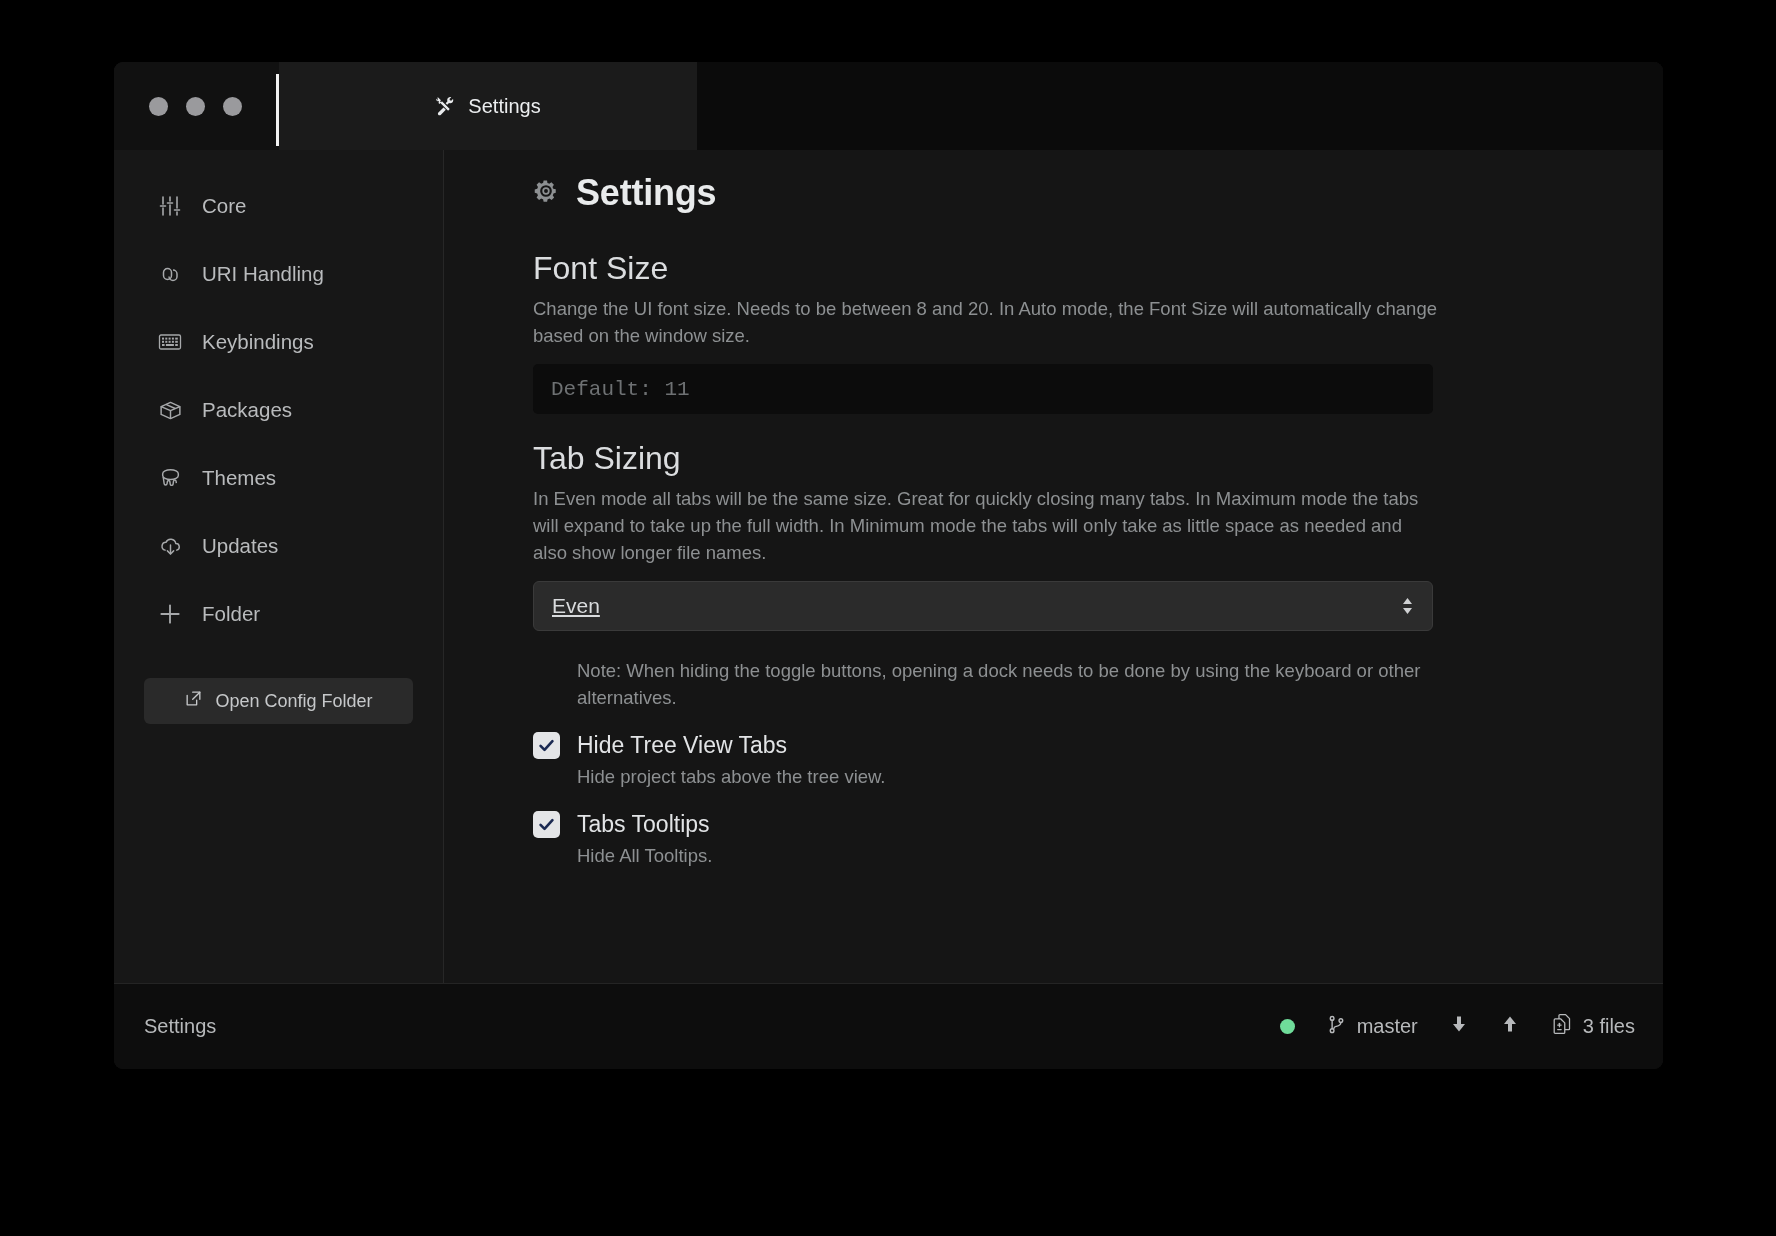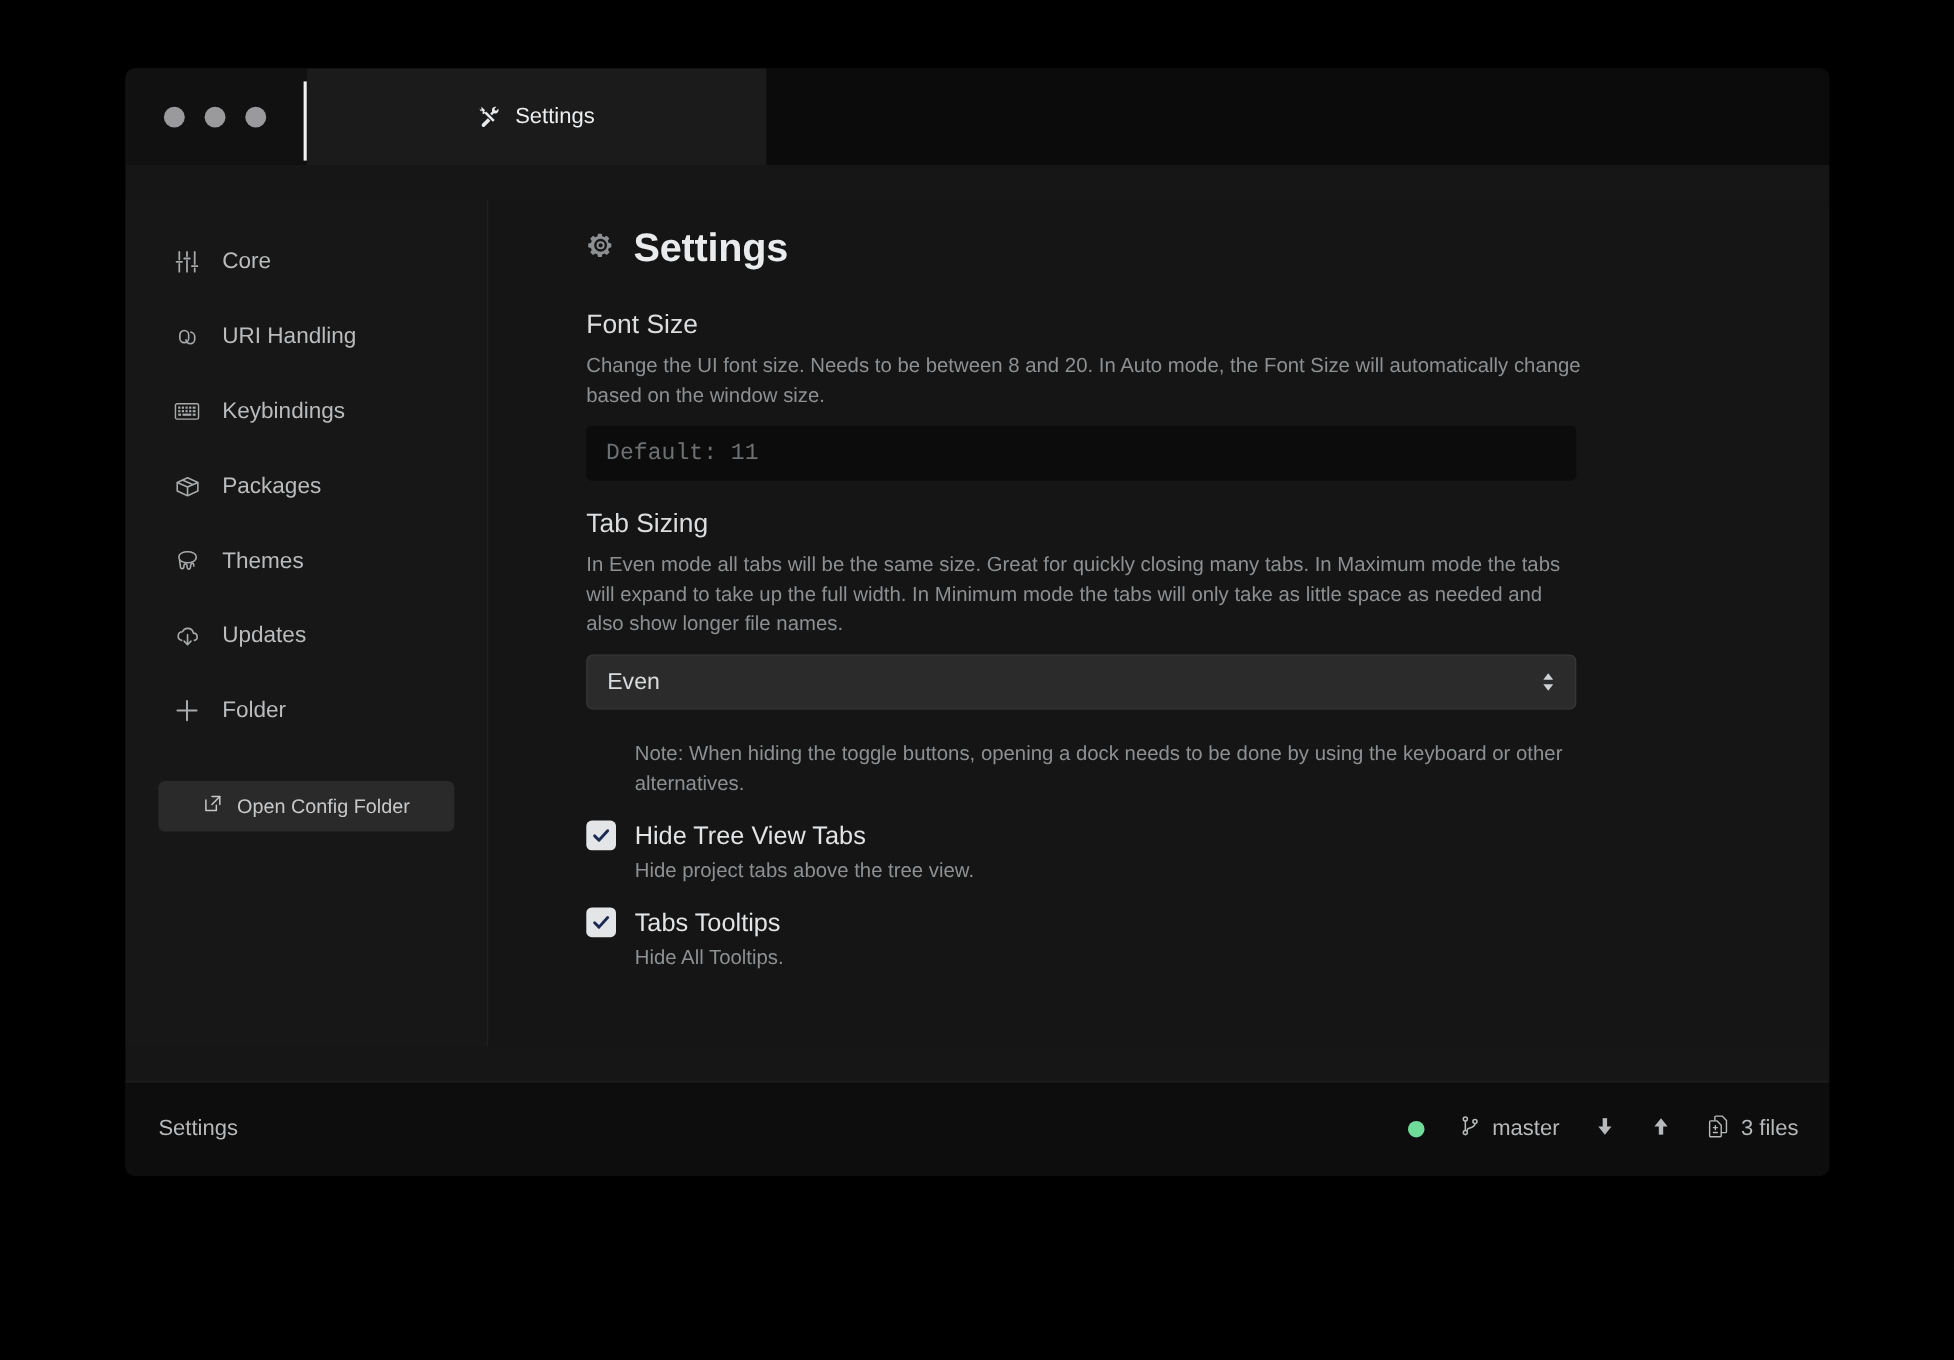--- a/index.html
+++ b/index.html
@@ -13,21 +13,20 @@
   
   #app-window {
     position: absolute;
     left: 114px; top: 62px;
     width: 1549px; height: 1007px;
     background: #161616;
     border-radius: 9px;
     overflow: hidden;
     display: flex;
     flex-direction: column;
-    gap: 32px;
   }
 
   
   #title-bar {
     height: 88px;
     background: #111111;
     display: flex;
     align-items: stretch;
     flex: 0 0 auto;
     position: relative;
@@ -132,21 +131,21 @@
     gap: 17px;
     margin-bottom: 36px;
   }
   #page-title {
     font-size: 36px;
     font-weight: bold;
     color: #e9ebec;
     letter-spacing: -0.2px;
   }
   .section-label {
-    font-size: 24px;
+    font-size: 32px;
     color: #dbdddf;
     margin-bottom: 8px;
   }
   .section-desc {
     font-size: 18.5px;
     line-height: 27px;
     color: #8d9092;
     max-width: 905px;
     margin-bottom: 15px;
   }
@@ -168,20 +167,21 @@
     background: #2b2b2b;
     border: 1px solid #3a3a3a;
     border-radius: 6px;
     color: #d9dbdd;
     font-size: 21px;
     padding: 0 18px;
     display: flex;
     align-items: center;
     justify-content: space-between;
     cursor: pointer;
+    text-decoration: underline;
   }
   #tab-sizing-select .stepper {
     display: flex; flex-direction: column;
     align-items: center; gap: 3px;
     color: #cfd1d3;
     line-height: 7px; font-size: 12px;
   }
 
   
   .check-row { margin-bottom: 21px; }

